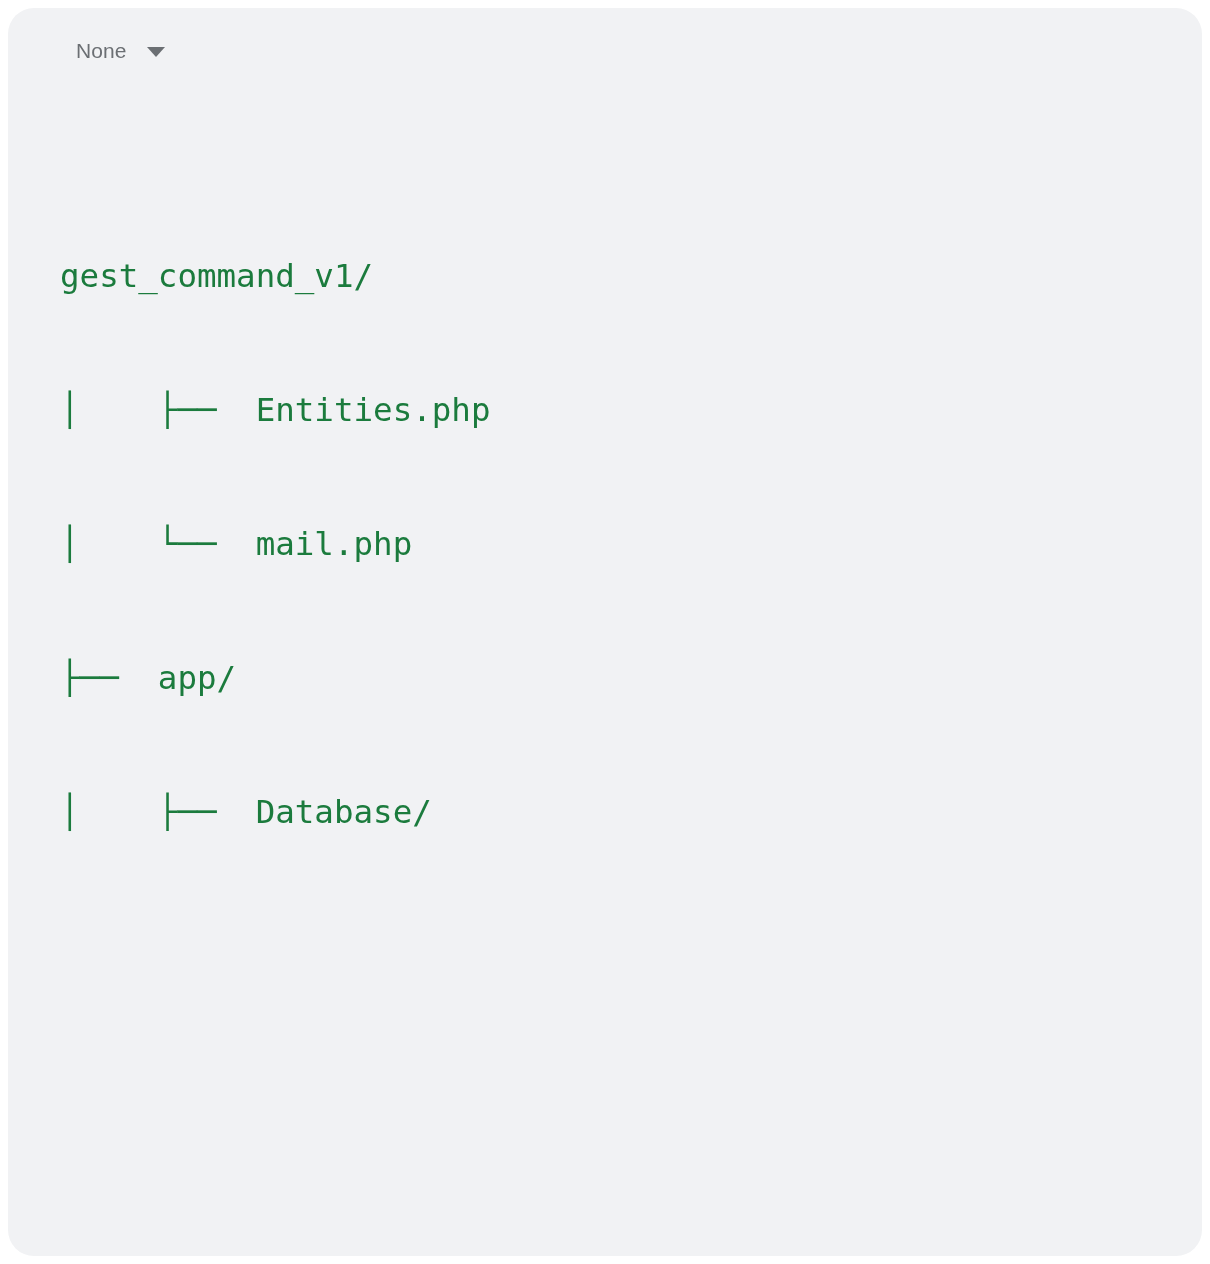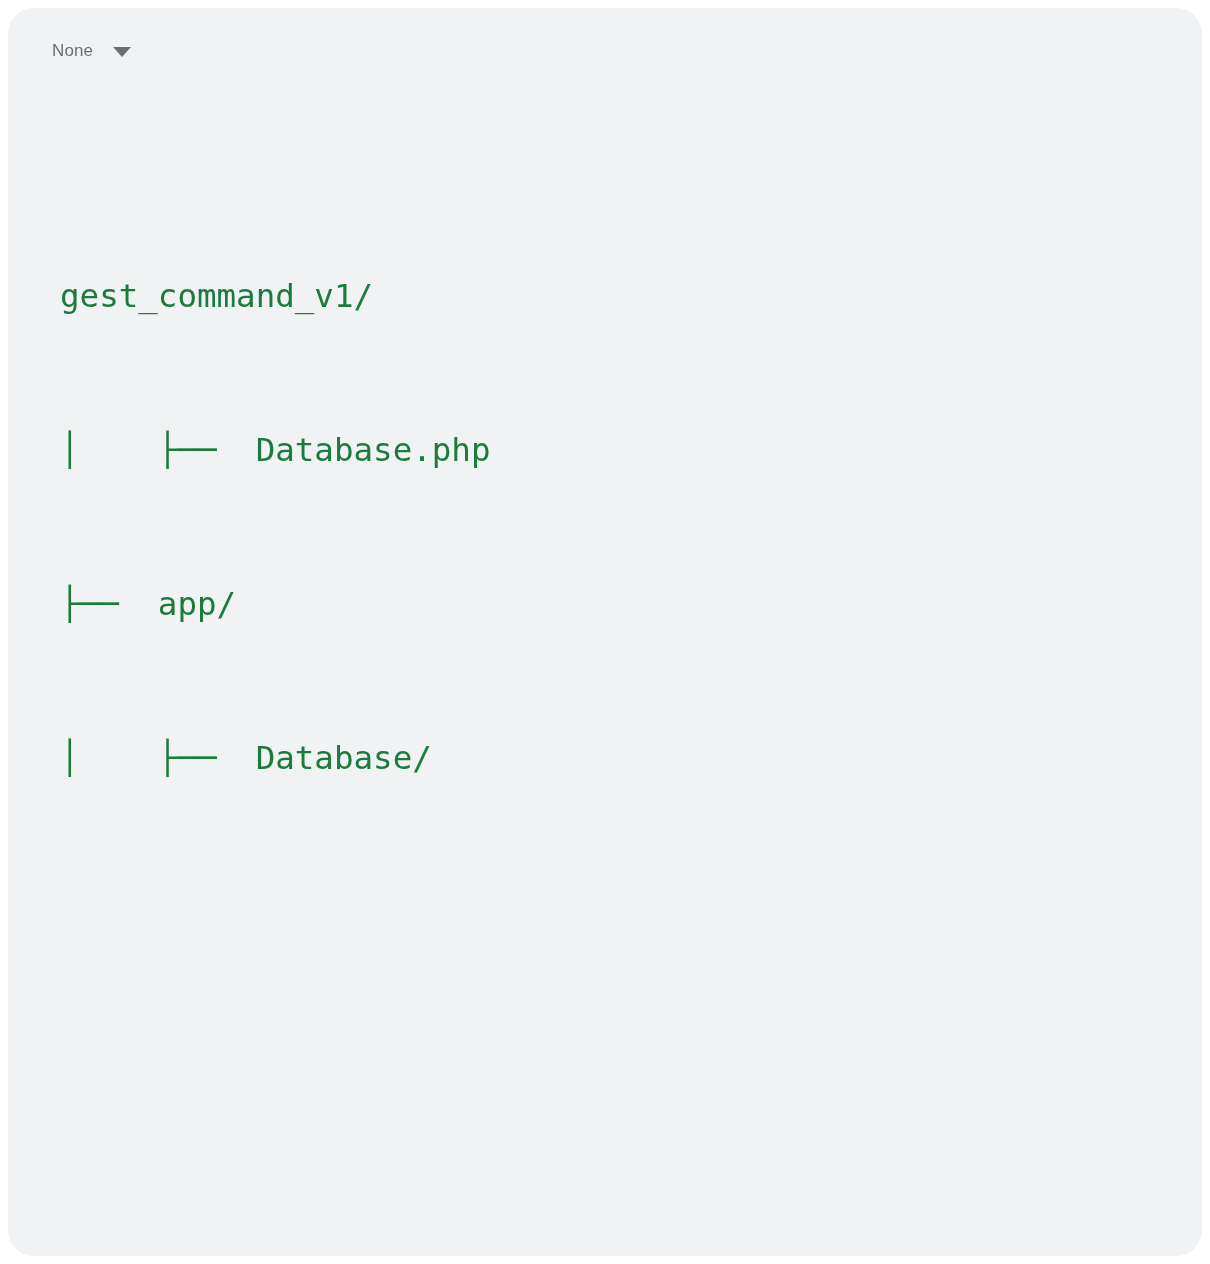--- a/index.html
+++ b/index.html
@@ -39,24 +39,25 @@
     top: 20px;
     height: 44px;
     display: flex;
     align-items: center;
     gap: 20px;
     user-select: none;
   }
 
   .lang-label {
     font-family: "Liberation Sans", sans-serif;
-    font-size: 17px;
+    font-size: 21px;
     line-height: 1;
     color: #6b6f73;
     letter-spacing: 0.1px;
+    margin-left: 24px;
   }
 
   .chevron-down-icon {
     display: inline-block;
     width: 0;
     height: 0;
     border-left: 9px solid transparent;
     border-right: 9px solid transparent;
     border-top: 10px solid #6b6f73;
     margin-top: 3px;
@@ -74,38 +75,38 @@
     color: #1b7b3d;
     white-space: pre;
     letter-spacing: 0px;
     tab-size: 4;
   }
 
   .code-line {
     display: block;
     height: 44.6px;
     white-space: pre;
-    margin-top: 20px;
   }
 </style>
 </head>
 <body>
 
 <div id="app">
   <div class="panel">
 
     <div class="panel-header">
       <span class="lang-label">None</span>
       <span class="chevron-down-icon"></span>
     </div>
 
     <div class="code-body">
       <div>
         <span class="code-line">gest_command_v1/</span>
-        <span class="code-line">│    ├──  Database.php</span>
+        <span class="code-line">│    ├──  Entities.php</span>
+        <span class="code-line">│    └──  mail.php</span>
         <span class="code-line">├──  app/</span>
         <span class="code-line">│    ├──  Database/</span>
         
         
         
         
         
         
         
         

